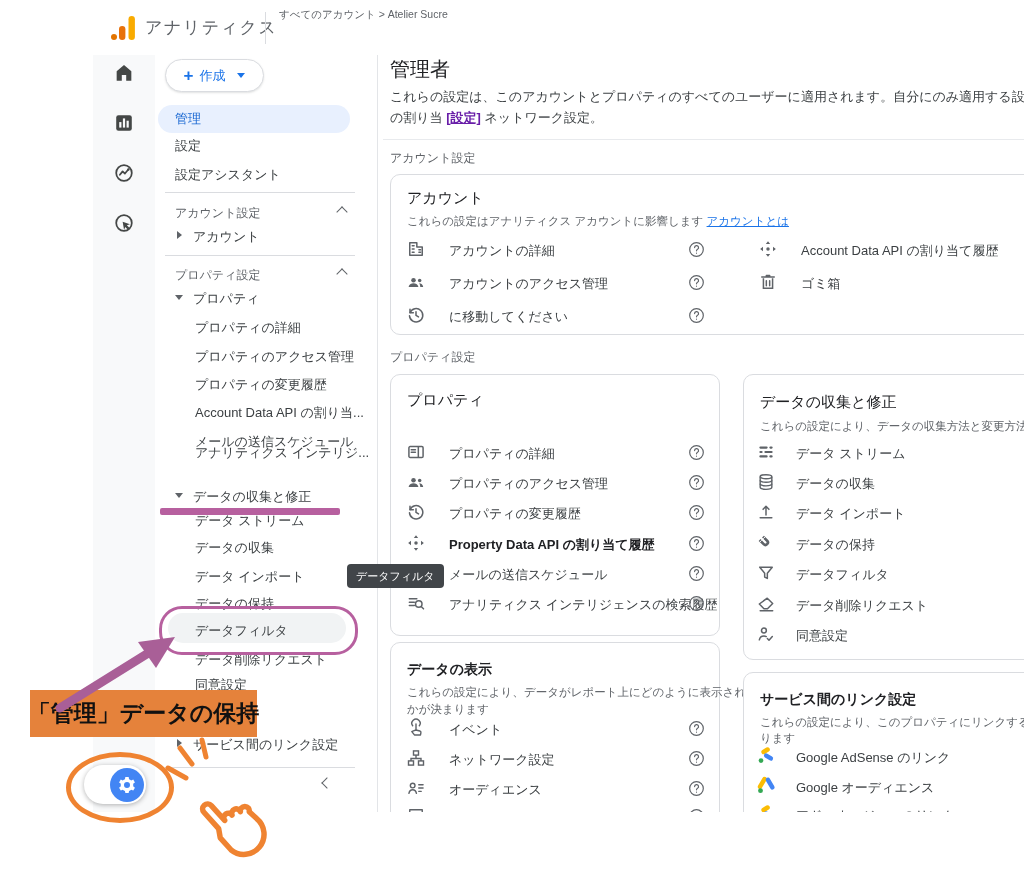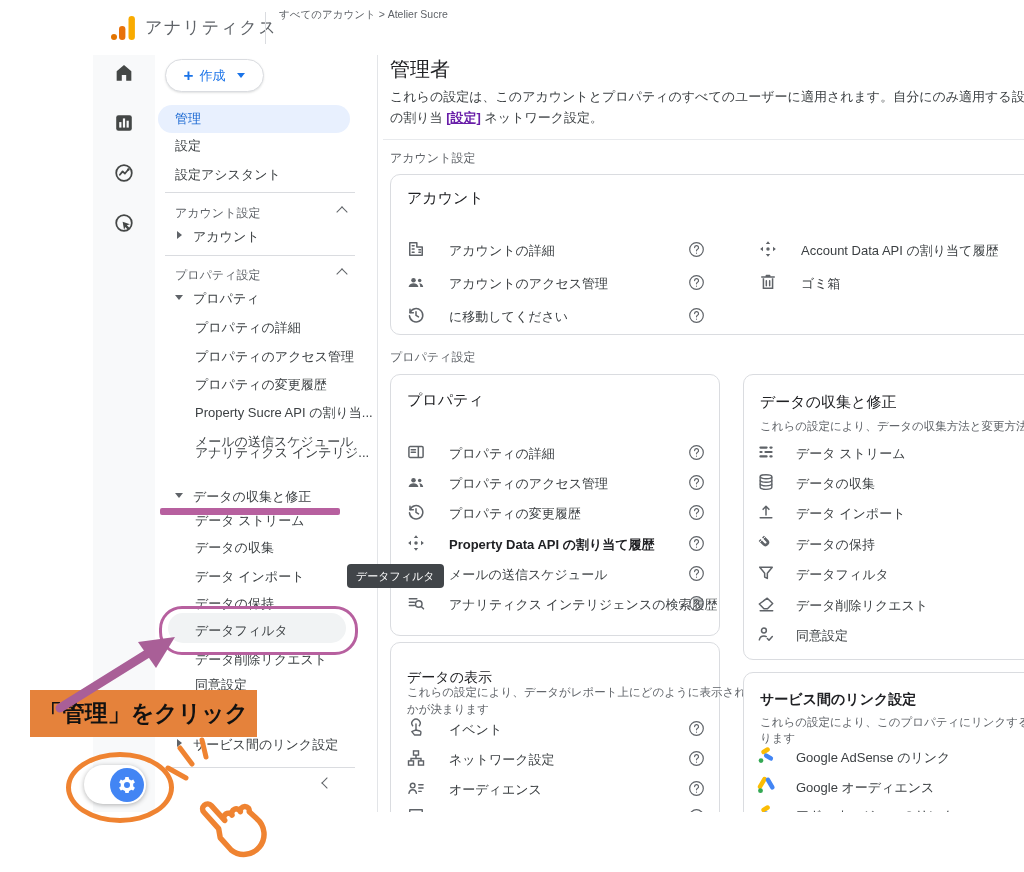--- a/index.html
+++ b/index.html
@@ -131,21 +131,21 @@
     <div class="ndiv" style="top:200px"></div>
 
     <div class="nsec" style="top:211px">プロパティ設定</div>
     <span class="chev chev-up" style="left:183px;top:215px"></span>
     <span class="tri-d" style="left:20px;top:240px"></span>
     <div class="nitem" style="left:38px;top:234px">プロパティ</div>
 
     <div class="nitem nsub" style="top:263px">プロパティの詳細</div>
     <div class="nitem nsub" style="top:292px">プロパティのアクセス管理</div>
     <div class="nitem nsub" style="top:320px">プロパティの変更履歴</div>
-    <div class="nitem nsub" style="top:348px">Property Sucre API の割り当...</div>
+    <div class="nitem nsub" style="top:348px">Account Data API の割り当...</div>
     <div class="nitem nsub" style="top:377px">メールの送信スケジュール</div>
     <div class="nitem nsub" style="top:388px">アナリティクス インテリジ...</div>
 
     <span class="tri-d" style="left:20px;top:438px"></span>
     <div class="nitem" style="left:38px;top:432px">データの収集と修正</div>
 
     <div class="nitem nsub" style="top:456px">データ ストリーム</div>
     <div class="nitem nsub" style="top:483px">データの収集</div>
     <div class="nitem nsub" style="top:512px">データ インポート</div>
     <div class="nitem nsub" style="top:539px">データの保持</div>
@@ -163,20 +163,23 @@
   <div class="main-title">管理者</div>
   <div class="desc" style="top:88px">これらの設定は、このアカウントとプロパティのすべてのユーザーに適用されます。自分にのみ適用する設定については、</div>
   <div class="desc" style="top:109px">
     <span>の割り当 </span><a href="#">[設定]</a><span> ネットワーク設定。</span>
   </div>
   <div class="hdiv" style="top:139px"></div>
   <div class="seclabel" style="top:150px">アカウント設定</div>
 
   <div class="card" style="left:297px;top:174px;width:900px;height:159px">
     <div class="ctitle" style="top:14px">アカウント</div>
+    <div class="csub" style="top:39px">
+      <span>これらの設定はアナリティクス アカウントに影響します </span><a href="#">アカウントとは</a>
+    </div>
 
     <div class="row" style="top:63px">
       <svg class="ic" width="20" height="20" viewBox="0 0 24 24" fill="none" stroke="currentColor" stroke-width="1.8">
           <path d="M4.5 19.5V4.5h8.5v5h6.5v10z" stroke-linejoin="round"></path>
           <path d="M7.5 8h2.2M7.5 12h2.2M7.5 15.8h2.2M15.5 13h2M15.5 15.8h2" stroke-linecap="round"></path>
         </svg>
       <span class="lbl">アカウントの詳細</span>
       <svg class="help" width="19" height="19" viewBox="0 0 24 24" fill="none" stroke="currentColor" stroke-width="1.5">
           <circle cx="12" cy="12" r="8.6"></circle>
           <path d="M9.6 9.6a2.5 2.5 0 1 1 3.7 2.2c-.9.5-1.3 1-1.3 1.9" stroke-linecap="round"></path>
@@ -369,21 +372,21 @@
       <svg class="ic" width="20" height="20" viewBox="0 0 24 24" fill="none" stroke="currentColor" stroke-width="1.8">
           <circle cx="9.5" cy="7.8" r="2.9"></circle>
           <path d="M4 19c.7-3.1 2.9-4.6 5.5-4.6 1 0 2 .2 2.8.7" stroke-linecap="round"></path>
           <path d="M13.6 17.4l2 2 4-4.4" stroke-linecap="round" stroke-linejoin="round"></path>
         </svg>
       <span class="lbl">同意設定</span>
     </div>
   </div>
 
   <div class="card" style="left:297px;top:642px;width:328px;height:200px">
-    <div class="ctitle" style="top:26px;font-weight:normal;font-size:14px">データの表示</div>
+    <div class="ctitle" style="top:18px;font-weight:bold;font-size:14px">データの表示</div>
     <div class="csub" style="top:42px">これらの設定により、データがレポート上にどのように表示される</div>
     <div class="csub" style="top:59px">かが決まります</div>
 
     <div class="row" style="top:68px;margin-top:6px">
       <svg class="ic" width="20" height="20" viewBox="0 0 24 24" fill="none" stroke="currentColor" stroke-width="1.7">
           <path d="M8 9.3a5 5 0 1 1 8 0" stroke-linecap="round"></path>
           <path d="M12 7.2v7.2" stroke-linecap="round"></path>
           <path d="M12 14.4l4.6 1.2c1 .3 1.5 1 1.3 2l-.5 2.7h-7.3L7 16.4l1.9-1z" stroke-linejoin="round"></path>
         </svg>
       <span class="lbl">イベント</span>
@@ -463,21 +466,21 @@
         </svg>
       <span class="lbl">アドマネージャーのリンク</span>
     </div>
   </div>
 
   <div class="tooltip">データフィルタ</div>
 </div>
 
 <div class="pink-underline"></div>
 <div class="pink-ellipse"></div>
-<div class="callout">「管理」をクリック</div>
+<div class="callout">「管理」データの保持</div>
 <div class="gear-pill"></div>
 <div class="gear-circle">
   <svg width="20" height="20" viewBox="0 0 24 24" fill="#fff">
     <path d="M19.4 13.5c.05-.5.1-1 .1-1.5s-.05-1-.1-1.5l2.1-1.65-2-3.45-2.5 1.05a7.6 7.6 0 0 0-2.55-1.5L14 2.3h-4l-.45 2.65c-.95.35-1.8.85-2.55 1.5L4.5 5.4l-2 3.45 2.1 1.65c-.05.5-.1 1-.1 1.5s.05 1 .1 1.5L2.5 15.15l2 3.45L7 17.55c.75.65 1.6 1.15 2.55 1.5L10 21.7h4l.45-2.65c.95-.35 1.8-.85 2.55-1.5l2.5 1.05 2-3.45zM12 15.6a3.6 3.6 0 1 1 0-7.2 3.6 3.6 0 0 1 0 7.2z"></path>
   </svg>
 </div>
 <div class="orange-ellipse"></div>
 
 <svg class="annot-svg" width="1024" height="872" viewBox="0 0 1024 872">
 

